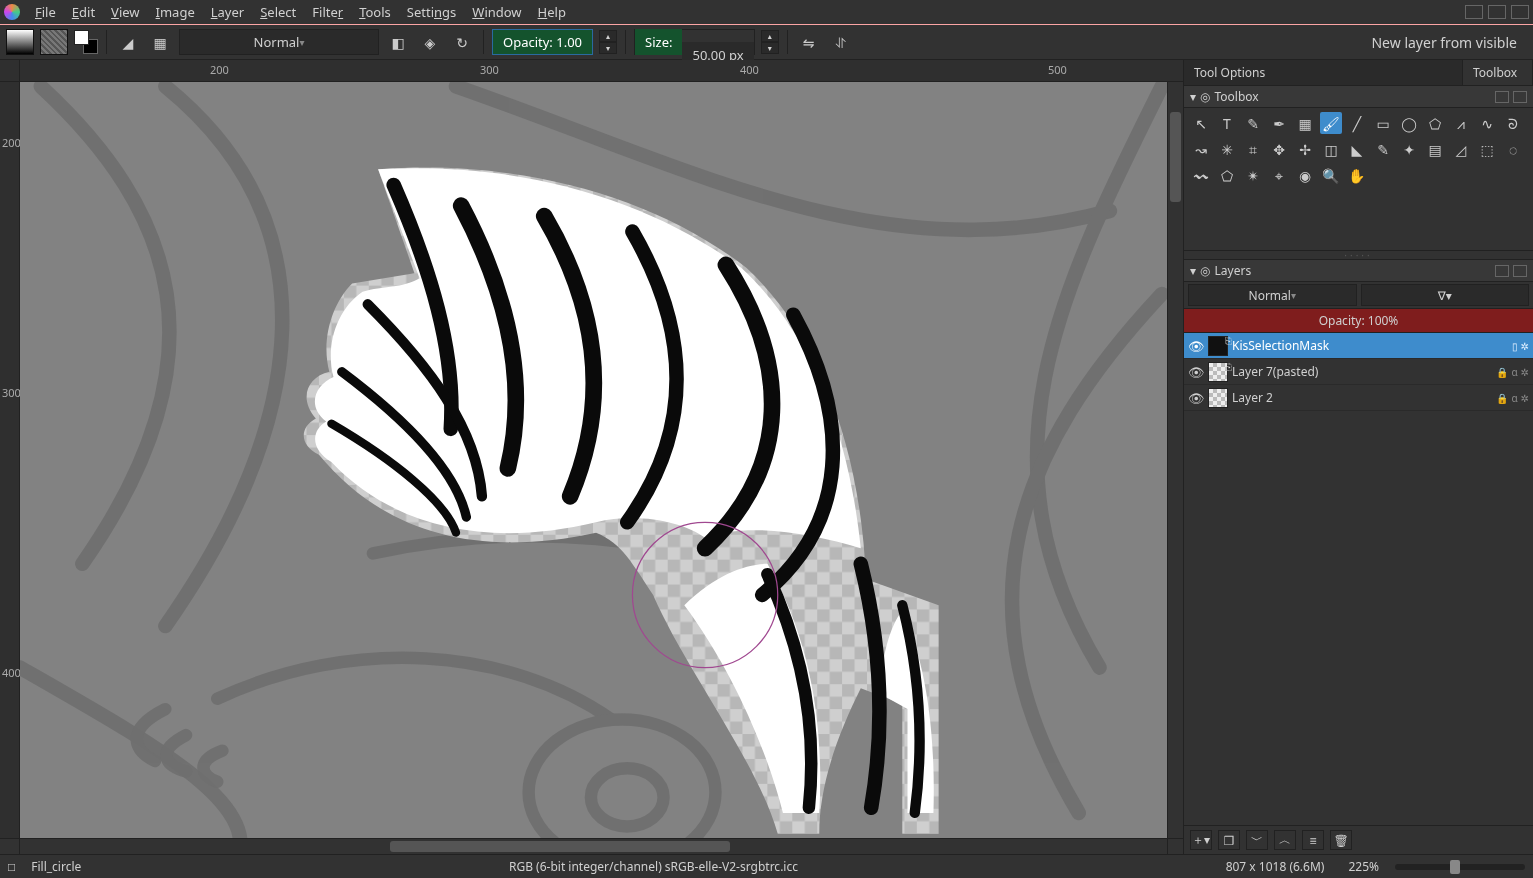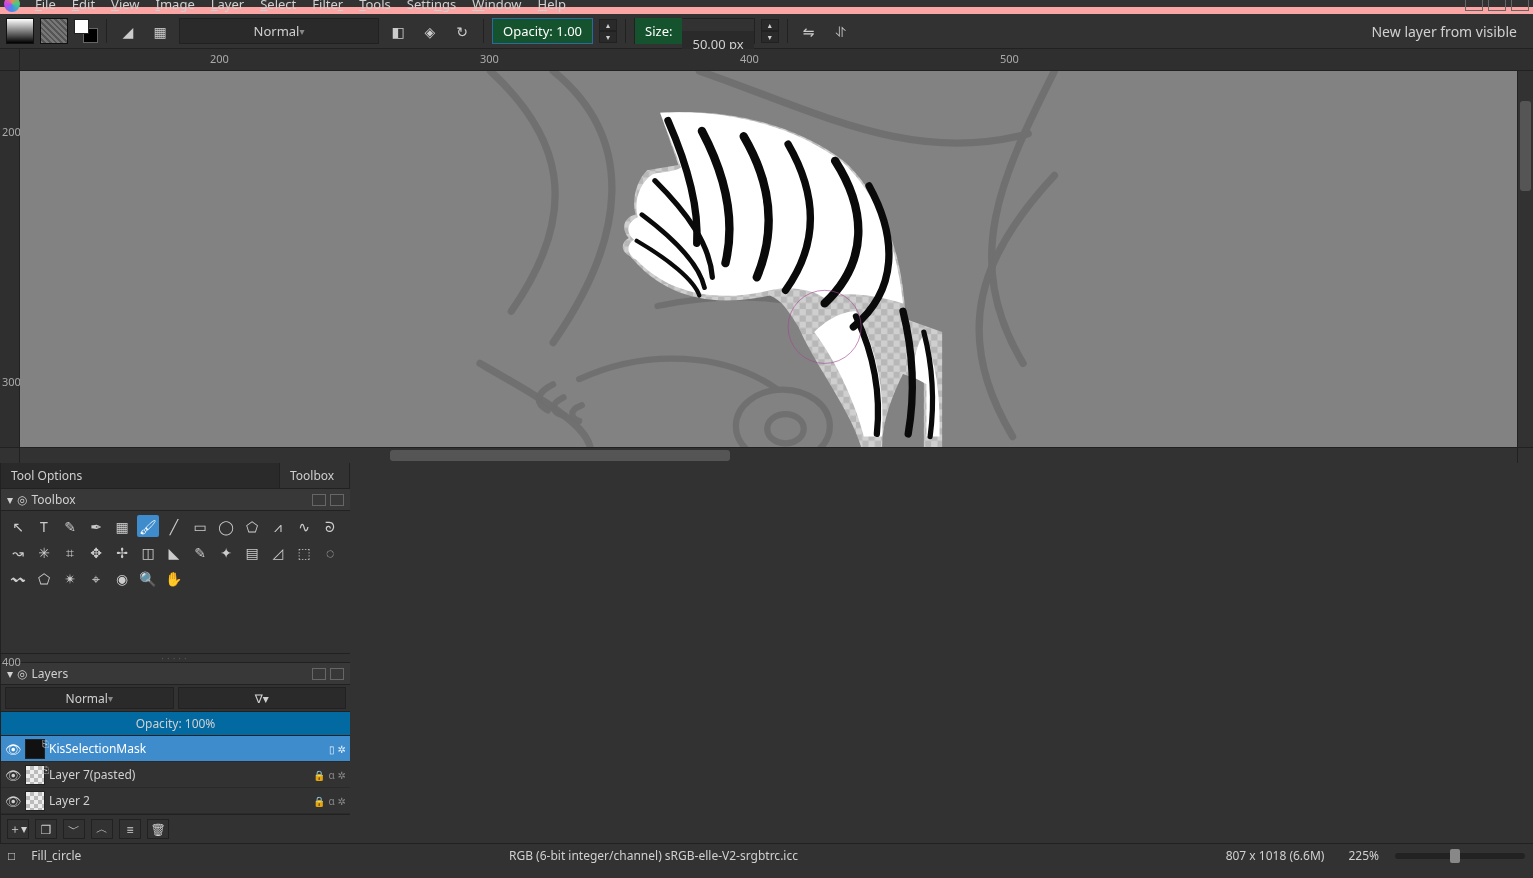--- a/index.html
+++ b/index.html
@@ -1,19 +1,19 @@
 <!DOCTYPE html>
 <html><head>
 <meta charset="utf-8">
 <style>
 * { box-sizing: border-box; margin: 0; padding: 0; font-family: "Segoe UI", "Noto Sans", sans-serif; }
 html, body { width: 1533px; height: 878px; overflow: hidden; background: #323232; color: #d0d0d0; font-size: 13px; }
 
 
-#menubar { height: 14px; background: #323232; display: flex; align-items: center; padding: 0 4px; gap: 2px; border-bottom: 7px solid #fca5a5; }
+#menubar { height: 25px; background: #323232; display: flex; align-items: center; padding: 0 4px; gap: 2px; border-bottom: 1px solid #fca5a5; }
 #menubar .logo { width: 16px; height: 16px; border-radius: 50%; background: conic-gradient(#e84,#4c8,#48e,#c4e,#e84); margin-right: 6px; }
 #menubar .mitem { padding: 2px 7px; cursor: default; }
 #menubar .mitem u { text-decoration: underline; }
 #menubar .spacer { flex: 1; }
 #menubar .winbtn { width: 18px; height: 14px; border: 1px solid #666; margin-left: 3px; }
 
 
 #toolbar { height: 35px; background: #323232; display: flex; align-items: center; padding: 0 6px; gap: 6px; border-bottom: 1px solid #212121; }
 .tbtn { width: 26px; height: 26px; display: flex; align-items: center; justify-content: center; font-size: 14px; color:#ccc; }
 .tsep { width: 1px; height: 24px; background: #212121; margin: 0 2px; }
@@ -23,21 +23,21 @@
 .combo { height: 26px; width: 200px; background:#2a2a2a; border:1px solid #212121; display:flex; align-items:center; padding:0 8px; justify-content:center; }
 .combo .arrow{ font-size:10px; color:#888;}
 .labbox { height: 26px; display:flex; align-items:center; padding:0 10px; border:1px solid #212121; }
 .labbox.blue { background:#14532d; color:#fff; border-color:#2a6aa0; }
 .labbox.dark { background:#2a2a2a; }
 .spin { width: 18px; display:flex; flex-direction:column; }
 .spin div{ height:12px; border:1px solid #212121; background:#2a2a2a; font-size:8px; text-align:center; line-height:10px;}
 .righttext { margin-left:auto; padding-right:10px; font-size:14px; }
 
 
-#workarea { display:flex; height: calc(878px - 25px - 35px - 24px); flex-direction: column; }
+#workarea { display:flex; height: calc(878px - 25px - 35px - 24px); }
 #leftrulers { display:flex; flex:1; flex-direction:column; }
 #hruler { display:flex; height:22px; background:#2f2f2f; border-bottom:1px solid #212121; }
 #hruler .corner{ width:20px; border-right:1px solid #212121; }
 #hruler .ticks{ flex:1; position:relative; font-size:11px; color:#aaa; }
 #hruler .ticks span{ position:absolute; top:2px; }
 #canvasrow { display:flex; flex:1; }
 #vruler { width:20px; background:#2f2f2f; border-right:1px solid #212121; position:relative; font-size:11px; color:#aaa; }
 #vruler span{ position:absolute; left:2px; transform:translateY(-50%); }
 #canvaswrap{ flex:1; position:relative; background:#828282; overflow:hidden; }
 #canvas{ position:absolute; inset:0; }
@@ -56,21 +56,21 @@
 .dockheader { display:flex; align-items:center; padding:2px 6px; gap:4px; background:#383838; border-bottom:1px solid #212121; font-size:12px;}
 .dockheader .sp { flex:1; }
 .dockheader .ic{ width:14px; height:12px; border:1px solid #666;}
 .toolgrid { padding:4px 6px; display:flex; flex-wrap:wrap; gap:4px; }
 .tool { width:22px; height:22px; display:flex; align-items:center; justify-content:center; font-size:14px; color:#ccc; }
 .tool.sel{ background:#3e8ccc; color:#fff; border-radius:2px;}
 .dragbar{ height:10px; display:flex; align-items:center; justify-content:center; color:#555; font-size:10px; letter-spacing:3px; border-top:1px solid #212121; border-bottom:1px solid #212121;}
 #layersbox{ flex:1; display:flex; flex-direction:column; }
 .layerctl{ display:flex; padding:2px 4px; gap:4px; border-bottom:1px solid #212121;}
 .layerctl .combo{ flex:1; width:auto; height:22px; font-size:12px;}
-.opacityrow{ text-align:center; padding:3px; font-size:12px; border-bottom:1px solid #212121; background:#0369a1;}
+.opacityrow{ text-align:center; padding:3px; font-size:12px; border-bottom:1px solid #212121; background:#7f1d1d;}
 .layerlist{ flex:1; overflow:auto;}
 .layer{ display:flex; align-items:center; height:26px; gap:4px; padding:0 4px; border-bottom:1px solid #2a2a2a;}
 .layer.sel{ background:#3e8ccc; color:#fff;}
 .layer .eye{ width:16px; text-align:center; font-size:13px;}
 .layer .thumb{ width:20px; height:20px; background:#fff; border:1px solid #222; position:relative;}
 .layer .thumb.sel{ background:#111;}
 .layer .thumb .mini{ position:absolute; right:-5px; top:-3px; font-size:9px; color:#ddd;}
 .layer .thumb.checker{ background-image:linear-gradient(45deg,#bbb 25%,transparent 25%),linear-gradient(-45deg,#bbb 25%,transparent 25%),linear-gradient(45deg,transparent 75%,#bbb 75%),linear-gradient(-45deg,transparent 75%,#bbb 75%); background-size:8px 8px; background-position:0 0,0 4px,4px -4px,-4px 0; background-color:#eee;}
 .layer .name{ flex:1; font-size:12px; overflow:hidden; text-overflow:ellipsis; white-space:nowrap;}
 .layer .locks{ display:flex; gap:3px; font-size:10px; color:#888;}
@@ -156,21 +156,21 @@
 </div>
 
 <div id="workarea">
   <div id="leftrulers">
     <div id="hruler">
       <div class="corner"></div>
       <div class="ticks">
         <span style="left:190px">200</span>
         <span style="left:460px">300</span>
         <span style="left:720px">400</span>
-        <span style="left:980px">500</span>
+        <span style="left:1028px">500</span>
       </div>
     </div>
     <div id="canvasrow">
       <div id="vruler">
         <span style="top:60px">200</span>
         <span style="top:310px">300</span>
         <span style="top:590px">400</span>
       </div>
       <div id="canvaswrap">
         <svg id="canvas" viewBox="0 0 1105 720" xmlns="http://www.w3.org/2000/svg">

